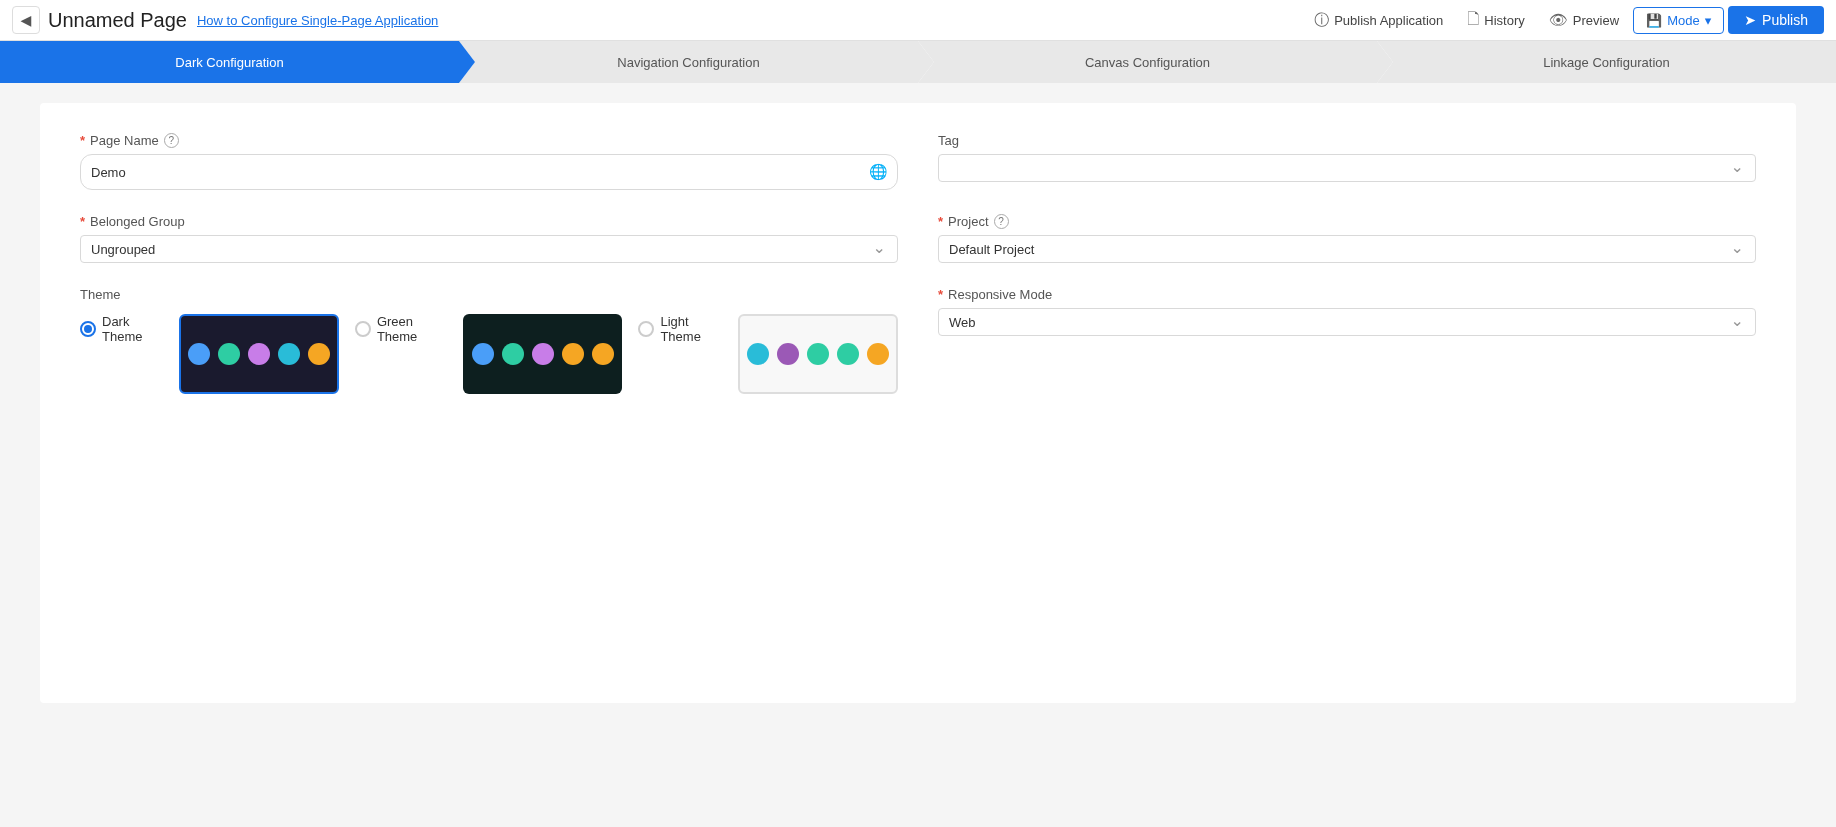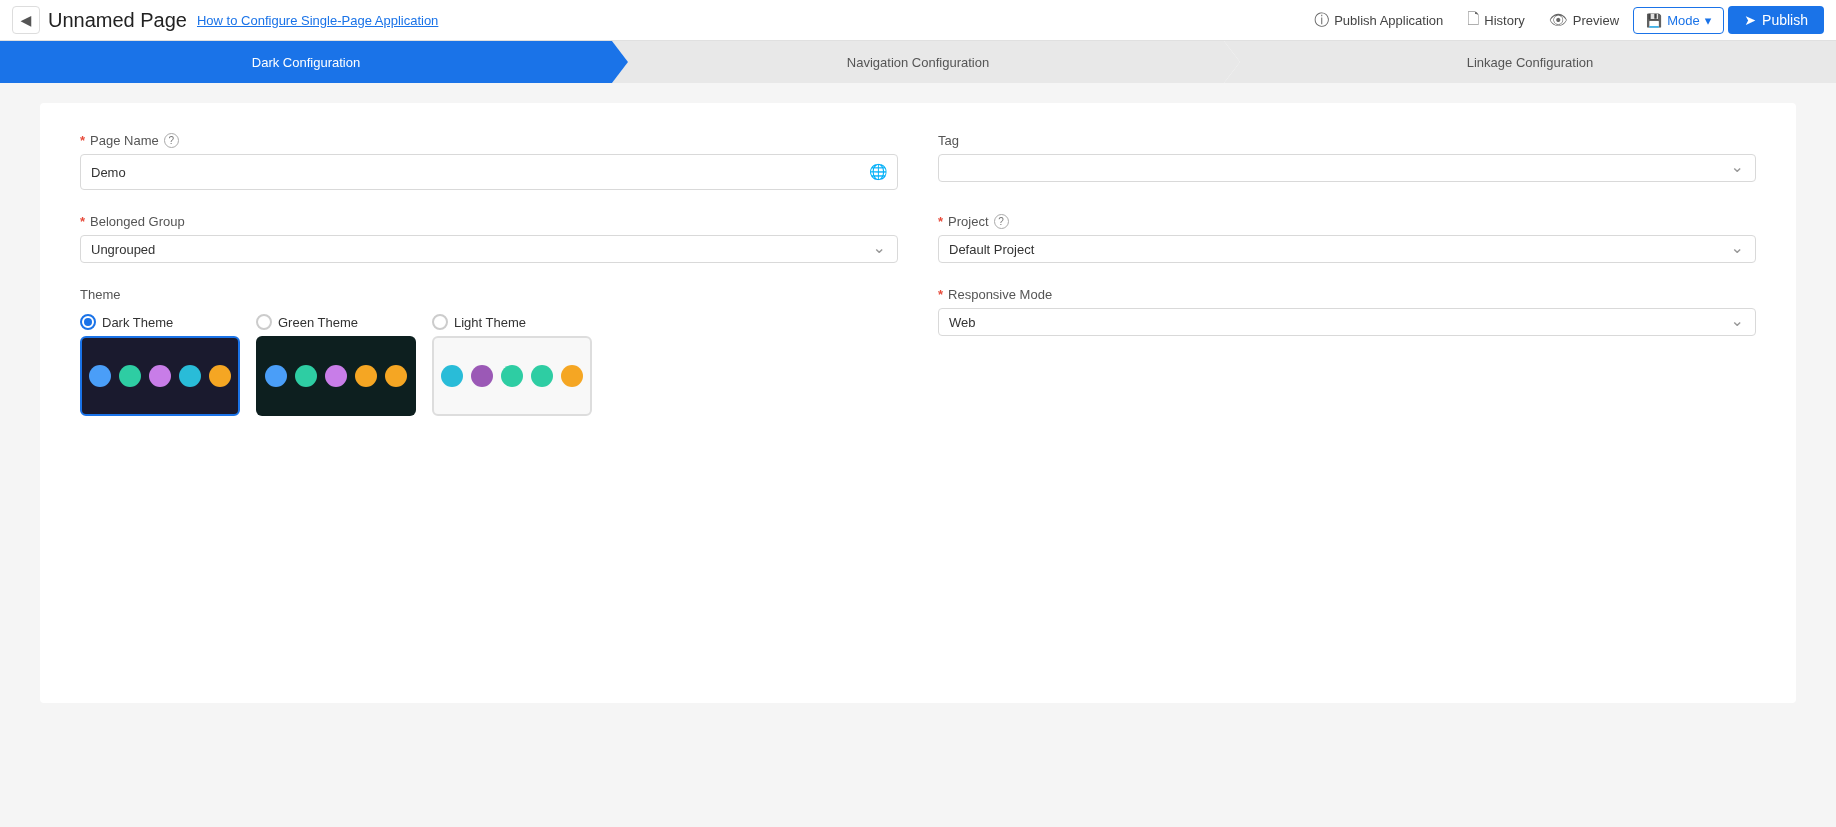--- a/index.html
+++ b/index.html
@@ -198,20 +198,21 @@
       font-size: 13px;
       color: #333;
       background: #fff;
       outline: none;
     }
     .input-with-icon {
       position: relative;
     }
     .input-with-icon .form-input {
       padding-right: 48px;
+      border-radius: 12px;
     }
     .input-globe-icon {
       position: absolute;
       right: 10px;
       top: 50%;
       transform: translateY(-50%);
       color: #aaa;
       font-size: 15px;
     }
     .form-select {
@@ -245,21 +246,21 @@
       color: #555;
       margin-bottom: 12px;
     }
     .theme-options {
       display: flex;
       gap: 16px;
       align-items: flex-start;
     }
     .theme-option {
       display: flex;
-      flex-direction: column;
+      flex-direction: row;
       align-items: flex-start;
       gap: 6px;
       cursor: pointer;
     }
     .theme-radio-label {
       display: flex;
       align-items: center;
       gap: 6px;
       font-size: 13px;
       color: #333;
@@ -349,20 +350,23 @@
     </button>
   </div>
 </div>
 
 <div class="stepbar">
   <div class="step active">
     <span>Dark Configuration</span>
   </div>
   <div class="step">
     <span>Navigation Configuration</span>
+  </div>
+  <div class="step">
+    <span>Canvas Configuration</span>
   </div>
   <div class="step">
     <span>Linkage Configuration</span>
   </div>
 </div>
 
 <div class="main-content">
 
   <div class="form-row">
     <div class="form-group">

